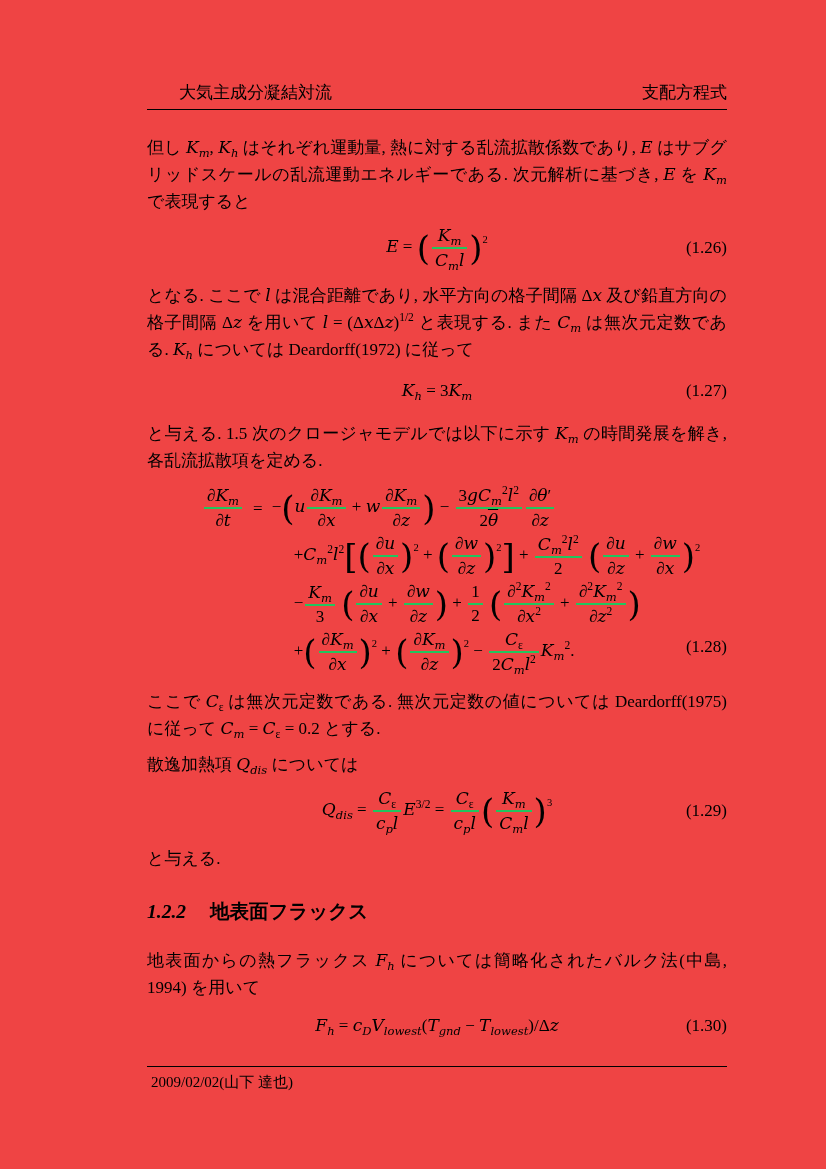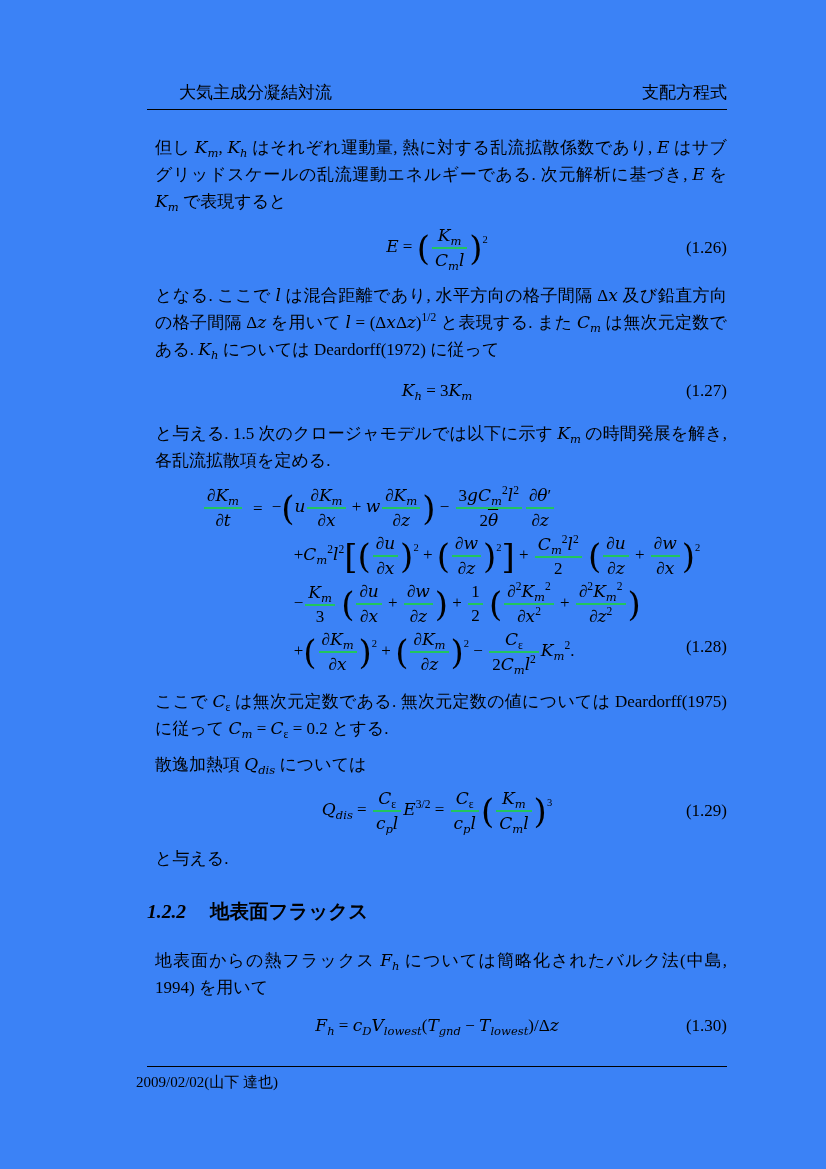--- a/index.html
+++ b/index.html
@@ -1,33 +1,33 @@
 <!DOCTYPE html>
 <html><head>
 <meta charset="utf-8">
 <style>
   html,body { margin:0; padding:0; background:#ffffff; }
   .page {
-    position:relative; width:826px; height:1169px; background:#3b82f6;
+    position:relative; width:826px; height:1169px; background:#ef4444;
     color:#000; overflow:hidden;
     font-family:"Liberation Serif","DejaVu Serif",serif;
     font-size:17px; line-height:27px;
   }
   
   .header { position:absolute; top:82px; left:147px; width:580px;
             display:flex; justify-content:space-between; line-height:22px; }
   .h-left { padding-left:32px; }
   .hrule  { position:absolute; top:109px; left:147px; width:580px;
             border-top:1.6px solid #000; }
   .frule  { position:absolute; top:1066px; left:147px; width:580px;
             border-top:1.2px solid #000; }
-  .footer { position:absolute; top:1071px; left:136px; font-size:15px; line-height:22px; }
+  .footer { position:absolute; top:1071px; left:151px; font-size:15px; line-height:22px; }
   
   .content { position:absolute; top:134px; left:147px; width:580px; text-align:justify; }
-  p.para { margin:0 0 9px 8px; }
+  p.para { margin:0 0 9px 0; }
   
   i { font-family:"DejaVu Serif","Liberation Serif",serif; }
   sub,sup { font-size:68%; line-height:0; }
   .ps { font-size:62%; vertical-align:0.85em; line-height:0; }
   .ov { text-decoration:overline; }
   .fr { display:inline-flex; flex-direction:column; vertical-align:middle;
         text-align:center; margin:0 2px; }
   .fn,.fd { display:block; line-height:22px; padding:0 3px; }
   .fd { border-top:2px solid #22c55e; }
   .big { font-size:200%; line-height:0; vertical-align:middle; font-style:normal;

